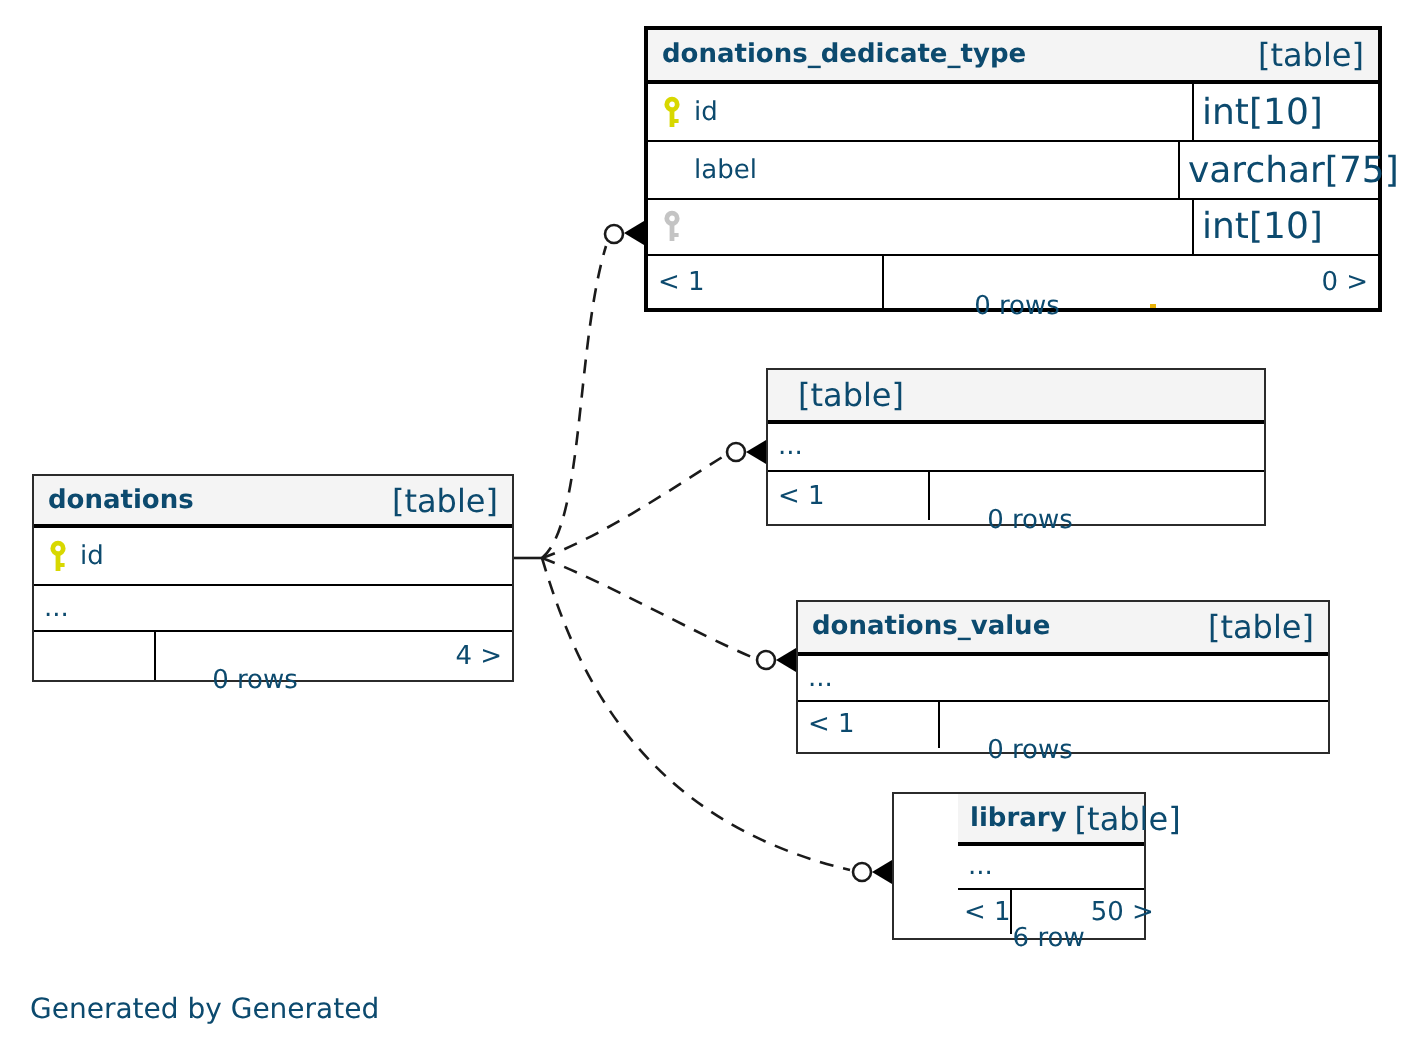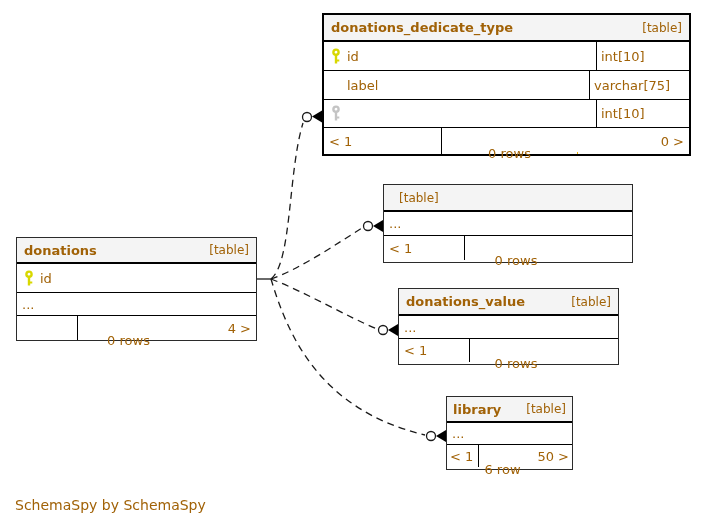--- a/index.html
+++ b/index.html
@@ -1,41 +1,41 @@
 <!DOCTYPE html>
 <html><head>
 <meta charset="utf-8">
 <style>
   html,body{margin:0;padding:0;background:#ffffff;}
   #canvas{
     position:relative;width:709px;height:528px;background:#ffffff;overflow:hidden;
-    font-family:"DejaVu Sans","Liberation Sans",sans-serif;color:#a16207;
+    font-family:"DejaVu Sans","Liberation Sans",sans-serif;color:#0c4a6e;
   }
   svg.edges{position:absolute;left:0;top:0;z-index:1;}
   .tbl{position:absolute;z-index:2;background:#ffffff;border:1px solid #2b2b2b;box-sizing:border-box;}
   .tbl.thick{border:2px solid #000;}
   .tbl-header{
     display:flex;justify-content:space-between;align-items:center;
     background:#f4f4f4;border-bottom:2px solid #000;padding:0 7px;box-sizing:border-box;
   }
   .tname{font-weight:bold;font-size:13px;white-space:nowrap;}
-  .ttag{font-size:12px;white-space:nowrap;margin-left:8px;}
+  .ttag{font-size:16px;white-space:nowrap;margin-left:8px;}
   .col-row{display:flex;align-items:center;border-bottom:1px solid #000;box-sizing:border-box;}
   .key-cell{width:23px;display:flex;justify-content:center;align-items:center;flex:0 0 23px;}
   .cname{font-size:13px;white-space:nowrap;}
   .ctype{
     border-left:1px solid #000;align-self:stretch;display:flex;align-items:center;
-    padding-left:4px;font-size:13px;box-sizing:border-box;white-space:nowrap;
+    padding-left:4px;font-size:18px;box-sizing:border-box;white-space:nowrap;
   }
   .dots-row{display:flex;align-items:center;padding-left:5px;border-bottom:1px solid #000;
     font-size:13px;box-sizing:border-box;}
   .pager{display:flex;align-items:stretch;box-sizing:border-box;}
   .pager .cell{display:flex;align-items:center;font-size:13px;box-sizing:border-box;white-space:nowrap;}
   .pager .cell.prev{justify-content:flex-start;padding-left:5px;border-right:1px solid #000;}
-  .pager .cell.mid{justify-content:center;border-right:1px solid #eab308;margin-top:24px;}
+  .pager .cell.mid{justify-content:center;border-right:3px solid #eab308;margin-top:24px;}
   .pager .cell.next{justify-content:flex-end;padding-right:5px;flex:1;}
   #note{position:absolute;left:15px;top:497px;font-size:14px;z-index:2;}
   .keysvg{display:block;}
 </style>
 </head>
 <body>
 
 <div id="canvas">
 
   <svg class="edges" width="709" height="528" viewBox="0 0 709 528">
@@ -130,40 +130,40 @@
       <span class="ttag">[table]</span>
     </div>
     <div class="dots-row" style="height:24px;">...</div>
     <div class="pager" style="height:24px;">
       <div class="cell prev" style="width:81px;">&lt; 1</div>
       <div class="cell mid" style="width:103px;">0 rows</div>
       <div class="cell next"></div>
     </div>
   </div>
 
-  <div class="tbl" style="left:398px;top:288px;width:221px;height:77px;">
+  <div class="tbl" style="left:398px;top:300px;width:267px;height:77px;">
     <div class="tbl-header" style="height:27px;">
       <span class="tname">donations_value</span>
       <span class="ttag">[table]</span>
     </div>
     <div class="dots-row" style="height:23px;">...</div>
     <div class="pager" style="height:23px;">
       <div class="cell prev" style="width:71px;">&lt; 1</div>
       <div class="cell mid" style="width:93px;">0 rows</div>
       <div class="cell next"></div>
     </div>
   </div>
 
-  <div class="tbl" style="left:446px;top:396px;width:127px;height:74px;">
+  <div class="tbl" style="left:446px;top:396px;width:127px;height:74px;padding-left:32px;">
     <div class="tbl-header" style="height:26px;padding:0 6px;">
       <span class="tname">library</span>
       <span class="ttag" style="margin-left:4px;">[table]</span>
     </div>
     <div class="dots-row" style="height:22px;">...</div>
     <div class="pager" style="height:22px;">
       <div class="cell prev" style="width:32px;padding-left:3px;">&lt; 1</div>
       <div class="cell mid" style="width:48px;">6 row</div>
       <div class="cell next" style="padding-right:3px;">50 &gt;</div>
     </div>
   </div>
 
-  <div id="note">SchemaSpy by SchemaSpy</div>
+  <div id="note">Generated by Generated</div>
 </div>
 
 </body></html>

